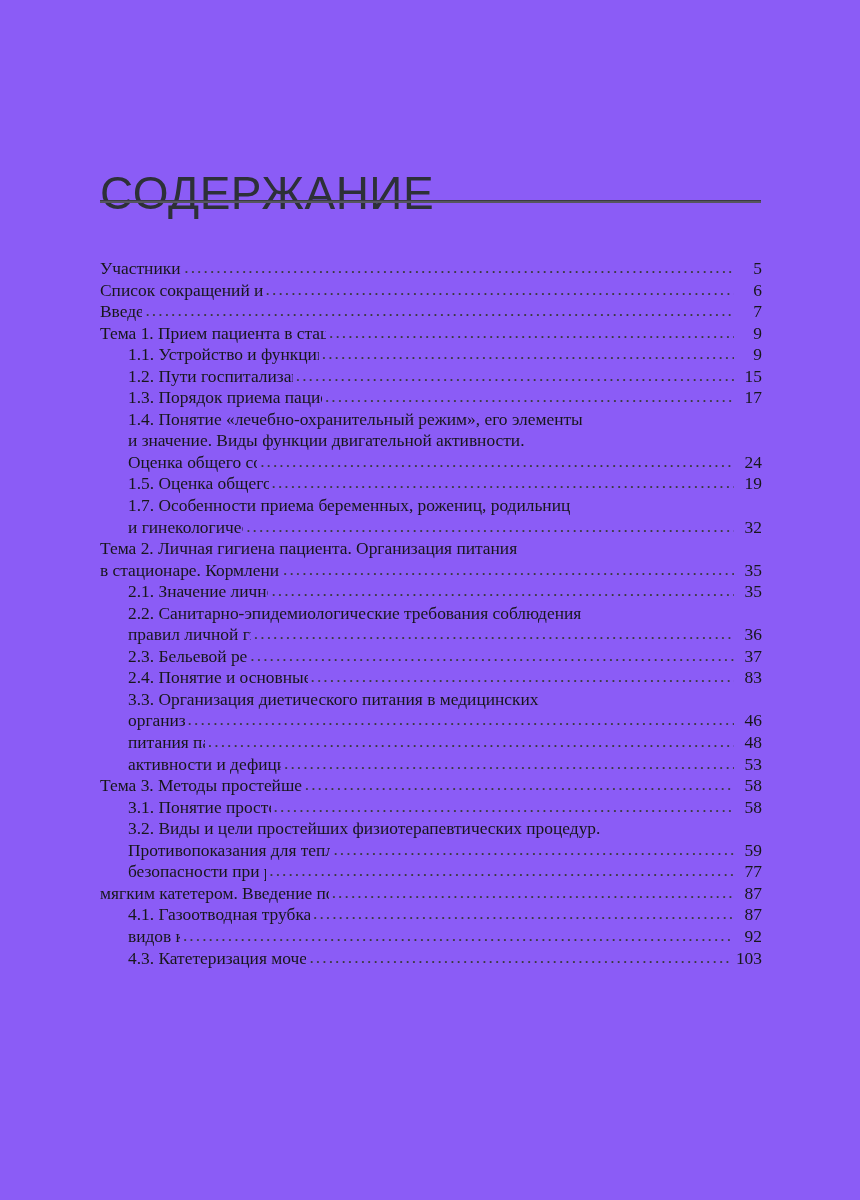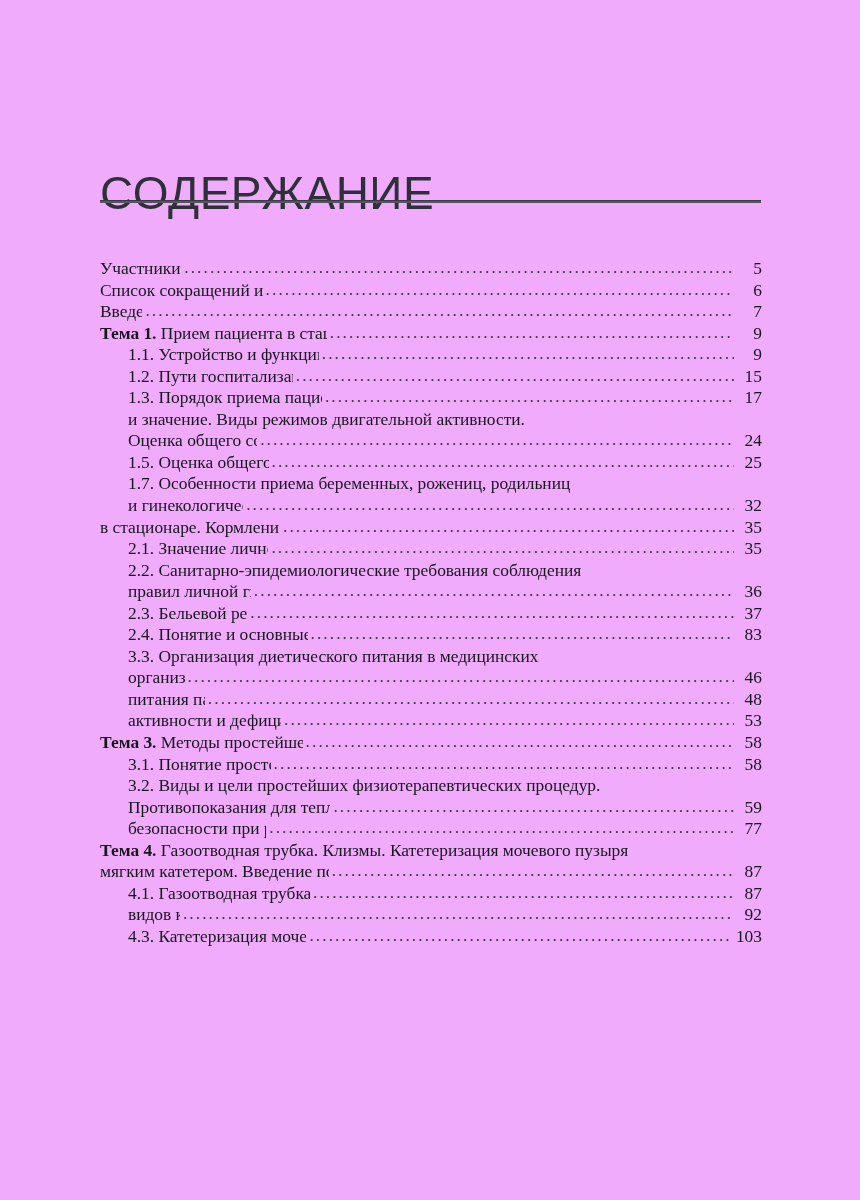--- a/index.html
+++ b/index.html
@@ -16,21 +16,21 @@
     color: #1c1c1c;
     overflow: hidden;
   }
 
   .page {
     position: absolute;
     left: 0;
     top: 0;
     width: 860px;
     height: 1200px;
-    background: #f0abfc;
+    background: #8b5cf6;
   }
 
   
   .toc-title {
     position: absolute;
     left: 100px;
     top: 139px;
     font-family: "Liberation Sans", "DejaVu Sans", sans-serif;
     font-weight: 300;
     font-size: 46px;
@@ -100,21 +100,21 @@
     flex: 0 0 auto;
     text-align: right;
     min-width: 24px;
     padding-left: 2px;
   }
 
   
   .lvl-0 { padding-left: 0; }
   .lvl-1 { padding-left: 28px; }
 
-  .bold-lead { font-weight: 700; }
+  .bold-lead { font-weight: 400; }
 
   
   .cont { }
 </style>
 </head>
 <body>
 
 <div class="page">
 
   <h1 class="toc-title">СОДЕРЖАНИЕ</h1>
@@ -165,47 +165,53 @@
         </div>
       </div>
       <div class="toc-entry lvl-1">
         <div class="row">
           <span class="txt">1.3. Порядок приема пациента в учреждения здравоохранения</span>
           <span class="leader"></span>
           <span class="pg">17</span>
         </div>
       </div>
       <div class="toc-entry lvl-1">
+        <div class="row no-leader">
+          <span class="txt">1.4. Понятие «лечебно-охранительный режим», его элементы</span>
+        </div>
         <div class="row no-leader cont">
-          <span class="txt">и значение. Виды режимов двигательной активности.</span>
+          <span class="txt">и значение. Виды функции двигательной активности.</span>
         </div>
         <div class="row cont">
           <span class="txt">Оценка общего состояния пациента</span>
           <span class="leader"></span>
           <span class="pg">24</span>
         </div>
       </div>
       <div class="toc-entry lvl-1">
         <div class="row">
           <span class="txt">1.5. Оценка общего состояния пациента</span>
           <span class="leader"></span>
-          <span class="pg">25</span>
+          <span class="pg">19</span>
         </div>
       </div>
       <div class="toc-entry lvl-1">
         <div class="row no-leader">
           <span class="txt">1.7. Особенности приема беременных, рожениц, родильниц</span>
         </div>
         <div class="row cont">
           <span class="txt">и гинекологических пациенток</span>
           <span class="leader"></span>
           <span class="pg">32</span>
         </div>
       </div>
       <div class="toc-entry lvl-0">
+        <div class="row no-leader">
+          <span class="txt"><span class="bold-lead">Тема 2.</span> Личная гигиена пациента. Организация питания</span>
+        </div>
         <div class="row cont">
           <span class="txt">в стационаре. Кормление тяжелобольных пациентов</span>
           <span class="leader"></span>
           <span class="pg">35</span>
         </div>
       </div>
       <div class="toc-entry lvl-1">
         <div class="row">
           <span class="txt">2.1. Значение личной гигиены пациента</span>
           <span class="leader"></span>
@@ -285,23 +291,20 @@
         </div>
       </div>
       <div class="toc-entry lvl-1">
         <div class="row cont">
           <span class="txt">безопасности при работе с кислородом</span>
           <span class="leader"></span>
           <span class="pg">77</span>
         </div>
       </div>
       <div class="toc-entry lvl-0">
-        <div class="row no-leader">
-          <span class="txt"><span class="bold-lead">Тема 4.</span> Газоотводная трубка. Клизмы. Катетеризация мочевого пузыря</span>
-        </div>
         <div class="row cont">
           <span class="txt">мягким катетером. Введение постоянного мочевого катетера и уход за ним</span>
           <span class="leader"></span>
           <span class="pg">87</span>
         </div>
       </div>
       <div class="toc-entry lvl-1">
         <div class="row">
           <span class="txt">4.1. Газоотводная трубка. Цели и техника ее применения</span>
           <span class="leader"></span>

